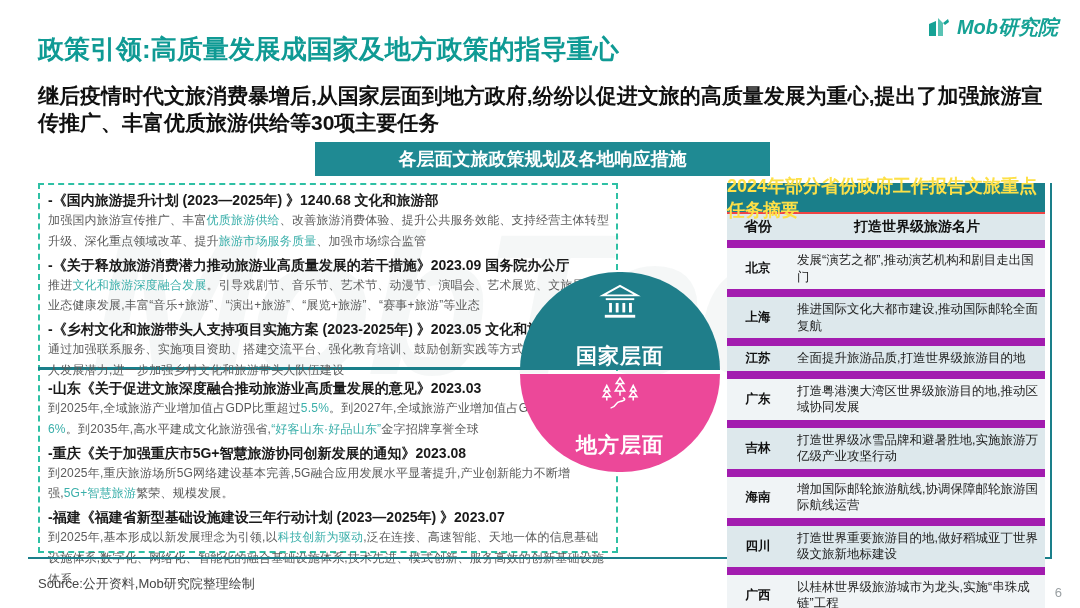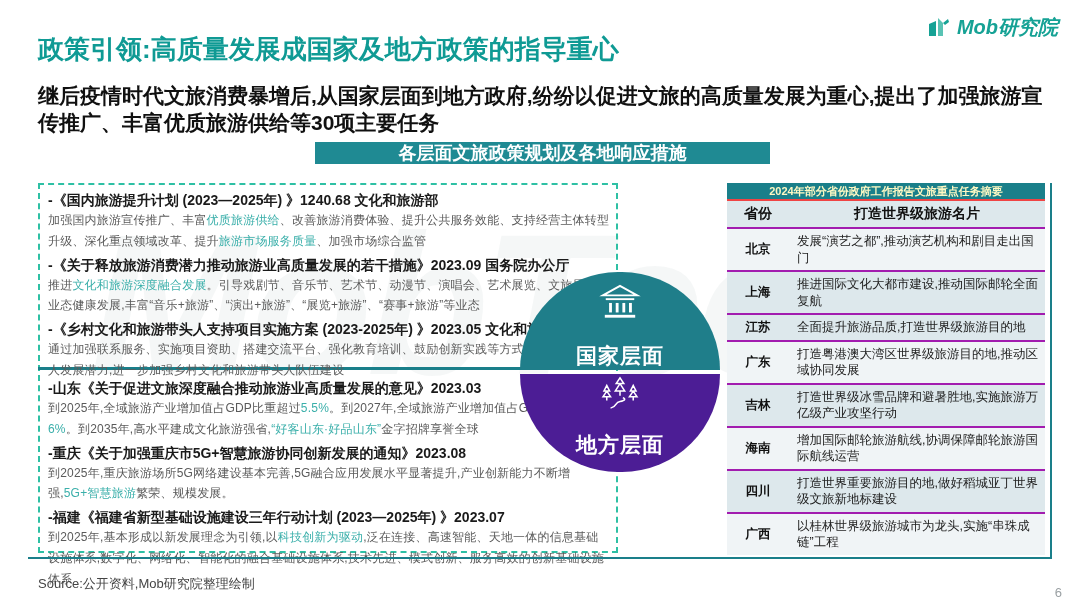--- a/index.html
+++ b/index.html
@@ -10,50 +10,50 @@
     color:rgba(110,135,145,0.07); z-index:0; letter-spacing:-6px; white-space:nowrap; }
 
   
   .logo { position:absolute; top:14px; right:22px; display:flex; align-items:center; gap:6px; z-index:5; }
   .logo-text { font-size:20px; font-weight:800; font-style:italic; color:#16a295; }
   .page-title { position:absolute; left:38px; top:32px; font-size:26px; font-weight:800; color:#0f9a94; z-index:3;text-align:center; }
   .page-subtitle { position:absolute; left:38px; top:83px; width:1015px; font-size:21px; font-weight:800;
     color:#101010; line-height:1.28; z-index:3; }
 
   
-  .banner { position:absolute; left:315px; top:142px; width:455px; height:22px; background:#1f8a93;
+  .banner { position:absolute; left:315px; top:142px; width:455px; height:34px; background:#1f8a93;
     color:#fff; font-size:18px; font-weight:800; display:flex; align-items:center; justify-content:center; z-index:3; }
 
   
   .policy-box { position:absolute; left:38px; top:183px; width:580px; height:370px;
     border:2px dashed #2ec0a4; z-index:1; }
   .policy-list { position:absolute; z-index:2; width:562px; }
   #national-list { left:48px; top:187px; }
   #local-list { left:48px; top:375px; }
   .policy { margin-bottom:3px; }
   .p-title { font-size:14px; font-weight:800; color:#1a1a1a; white-space:nowrap; line-height:1.45; margin-top:3px; }
   .p-body { font-size:12px; color:#5a5a5a; line-height:1.72; letter-spacing:0.2px; }
   .p-body .hl { color:#3aafaa; }
   .level-divider { position:absolute; left:38px; top:367px; width:484px; height:3px; background:#1a7f8a; z-index:2; }
 
   
   .level-circle { position:absolute; left:520px; top:272px; width:200px; z-index:4; }
   .half { width:200px; height:98px; color:#fff; display:flex; flex-direction:column; align-items:center; justify-content:center; gap:17px; }
   .half-top { background:#1f7e8a; border-radius:100px 100px 0 0; margin-bottom:4px; padding-top:10px; }
-  .half-bottom { background:#4c1d95; border-radius:0 0 100px 100px; padding-bottom:12px; }
+  .half-bottom { background:#ec4899; border-radius:0 0 100px 100px; padding-bottom:12px; }
   .half .lvl-label { font-size:21px; font-weight:800; letter-spacing:1px; }
 
   
   .side-table { position:absolute; left:727px; top:183px; width:318px; z-index:3; }
-  .tbl-title { height:16px; background:#1a7f8a; color:#fef9c3; font-size:11px; font-weight:800;
+  .tbl-title { height:29px; background:#1a7f8a; color:#fde047; font-size:18px; font-weight:800;
     display:flex; align-items:center; justify-content:center; }
   .tbl-head { display:flex; background:#dde8ec; border-top:2px solid #ef4444; font-weight:800; font-size:14px; color:#111; }
   .tbl-head .c1 { width:62px; display:flex; align-items:center; justify-content:center; padding:4px 0; }
   .tbl-head .c2 { flex:1; display:flex; align-items:center; justify-content:center; padding:4px 0; }
-  .tbl-row { display:flex; border-top:2px solid #a21caf; font-size:12.5px; }
+  .tbl-row { display:flex; border-top:8px solid #a21caf; font-size:12.5px; }
   .tbl-row .c1 { width:62px; display:flex; align-items:center; justify-content:center; font-weight:800; color:#111; }
   .tbl-row .c2 { flex:1; color:#222; line-height:1.32; padding:4px 6px 4px 8px; }
   .row-a { background:#f0f4f6; }
   .row-b { background:#dde8ec; }
 
   .frame-right { position:absolute; left:1050px; top:183px; width:2px; height:375px; background:#1a7f8a; z-index:2; }
   .frame-bottom { position:absolute; left:28px; top:557px; width:1024px; height:2px; background:#1a7f8a; z-index:2; }
 
   .source-line { position:absolute; left:38px; top:575px; font-size:13px; color:#444; z-index:3; }
   .page-number { position:absolute; right:18px; top:585px; font-size:13px; color:#9aa0a3; z-index:3; }

